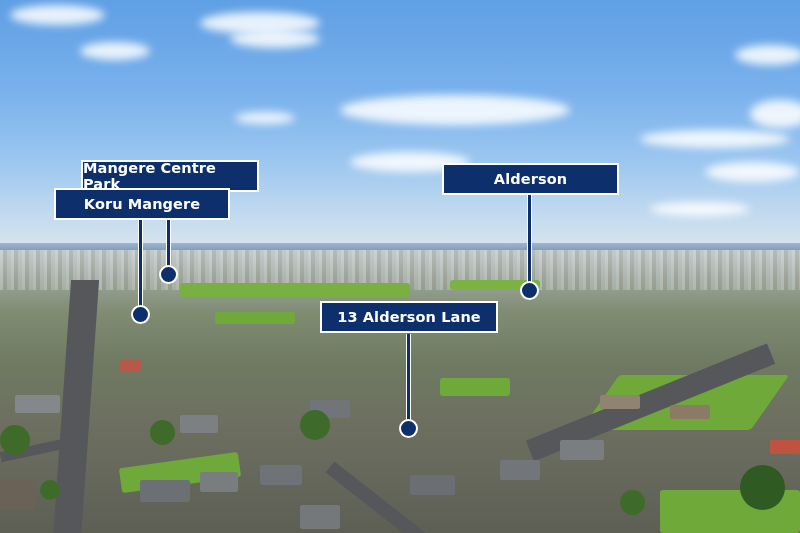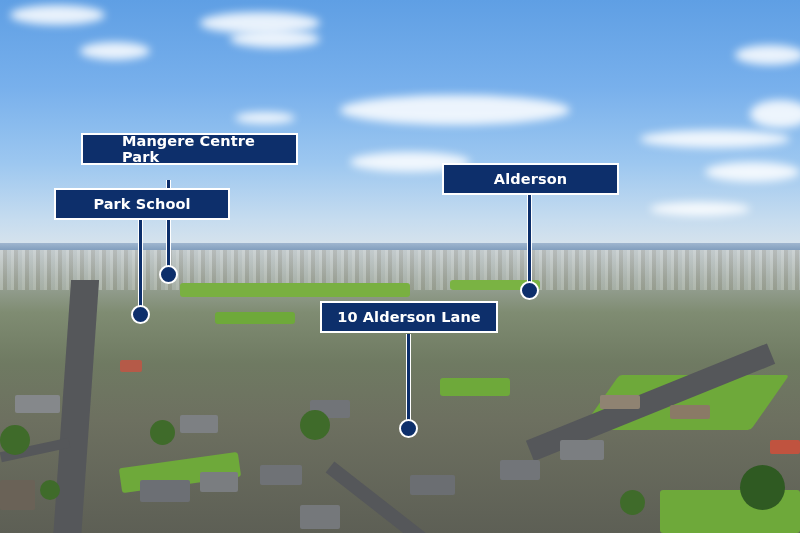--- a/index.html
+++ b/index.html
@@ -80,25 +80,25 @@
   <div class="tree" style="left:300px;top:410px;width:30px;height:30px;"></div>
   <div class="tree" style="left:0px;top:425px;width:30px;height:30px;"></div>
   <div class="tree" style="left:150px;top:420px;width:25px;height:25px;"></div>
   <div class="tree" style="left:740px;top:465px;width:45px;height:45px;background:#2f5a22;"></div>
   <div class="tree" style="left:620px;top:490px;width:25px;height:25px;"></div>
   <div class="tree" style="left:40px;top:480px;width:20px;height:20px;"></div>
 </div>
 
 <div class="leader" style="left:166px;top:180px;height:92px;"></div>
 <div class="pin" style="left:159px;top:265px;"></div>
-<div class="label" style="left:81px;top:133px;width:174px;padding-left:39px;">Mangere Centre Park</div>
+<div class="label" style="left:81px;top:160px;width:174px;">Mangere Centre Park</div>
 
 <div class="leader" style="left:138px;top:220px;height:92px;"></div>
 <div class="pin" style="left:131px;top:305px;"></div>
-<div class="label" style="left:54px;top:188px;width:172px;">Park School</div>
+<div class="label" style="left:54px;top:188px;width:172px;">Koru Mangere</div>
 
 <div class="leader" style="left:527px;top:195px;height:92px;"></div>
 <div class="pin" style="left:520px;top:281px;"></div>
 <div class="label" style="left:442px;top:163px;width:173px;">Alderson</div>
 
 <div class="leader" style="left:406px;top:334px;height:92px;"></div>
 <div class="pin" style="left:399px;top:419px;"></div>
-<div class="label" style="left:320px;top:301px;width:174px;">10 Alderson Lane</div>
+<div class="label" style="left:320px;top:301px;width:174px;">13 Alderson Lane</div>
 
 </body></html>

